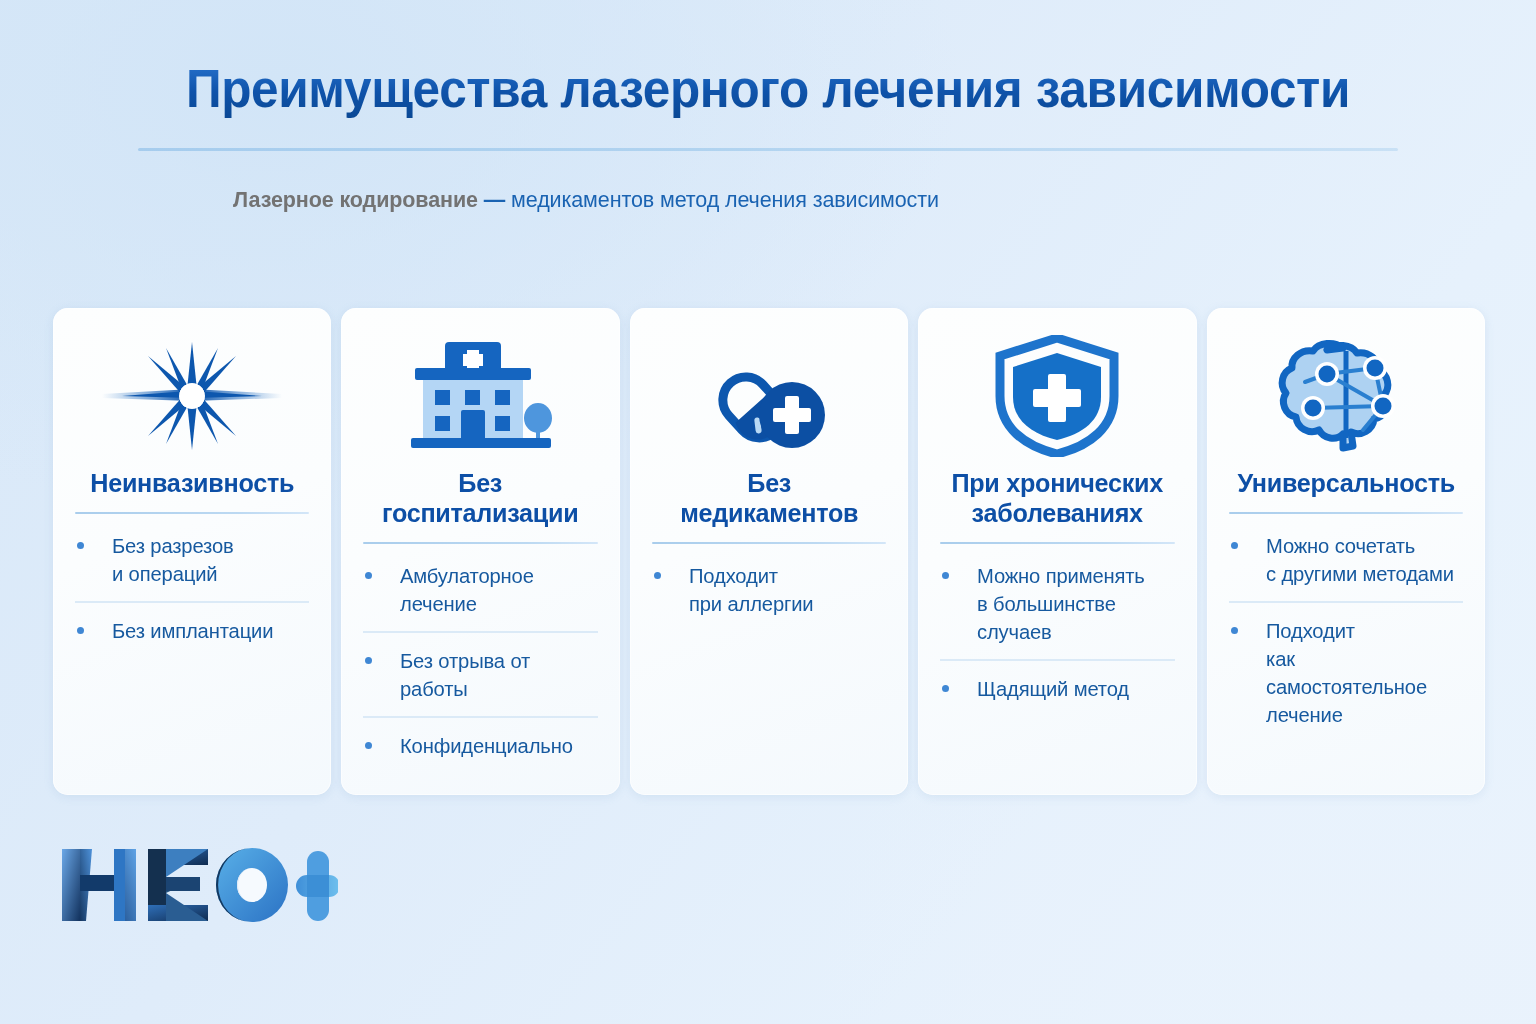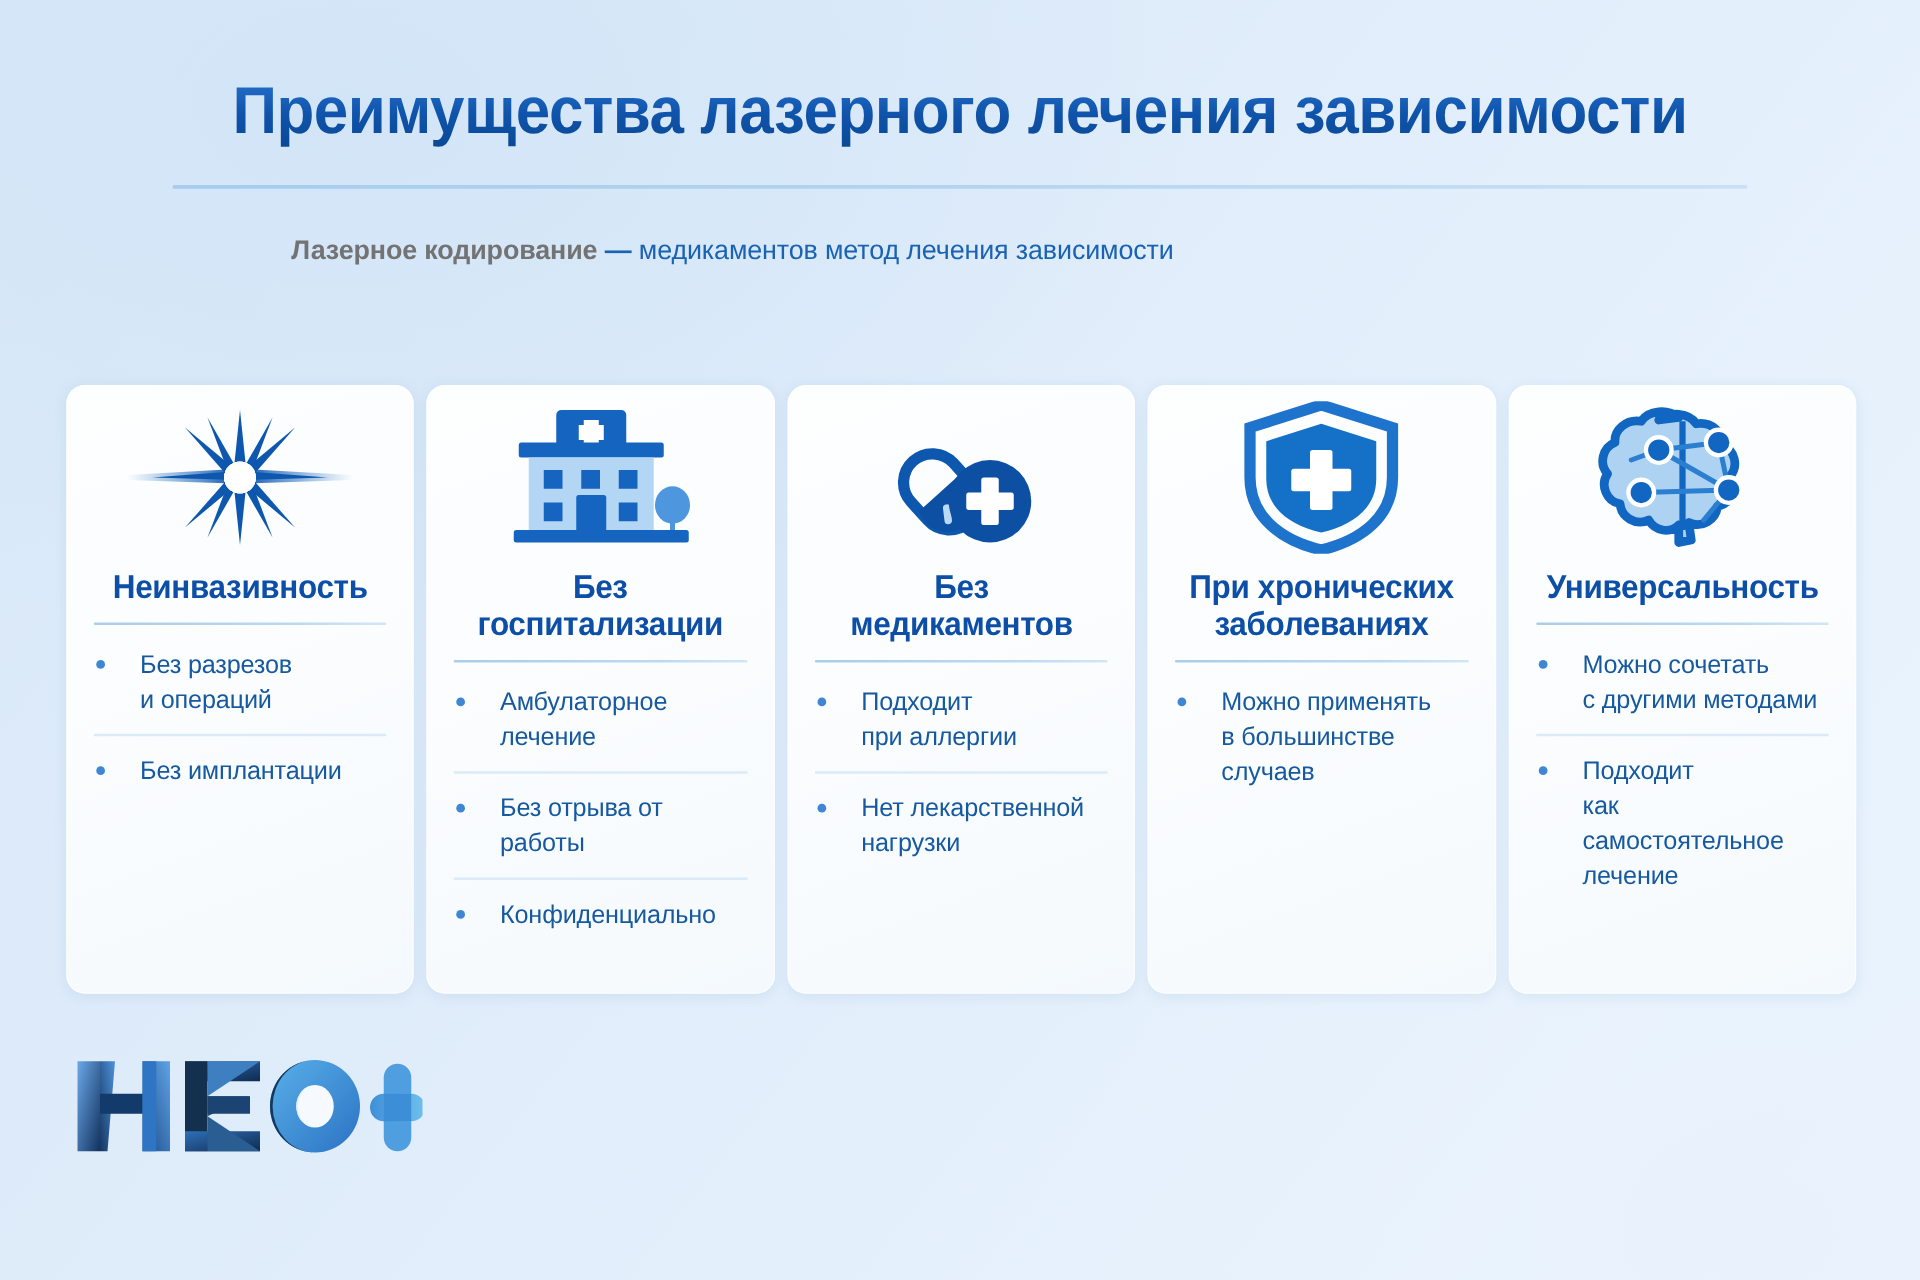--- a/index.html
+++ b/index.html
@@ -63,21 +63,21 @@
     width:1432px; height:487px;
     display:flex;
     gap:10px;
   }
 
   .card {
     flex:1 1 0;
     background:linear-gradient(160deg,#fdfefe 0%, #fbfdfe 45%, #f4f9fd 100%);
     border-radius:15px;
     box-shadow:0 2px 10px rgba(120,160,200,.16), 0 0 0 1px rgba(255,255,255,.6) inset;
-    padding:10px 22px 20px 22px;
+    padding:24px 22px 20px 22px;
     display:flex;
     flex-direction:column;
     position:relative;
   }
 
   .card-icon {
     height:128px;
     width:100%;
     display:flex;
     align-items:center;
@@ -261,45 +261,44 @@
         </svg>
       </div>
       <div class="card-title">Без медикаментов</div>
       <div class="card-title-rule"></div>
       <div class="bullets">
         <div class="bullet">
           <span class="dot"></span>
           <span class="bullet-text">Подходит
 при аллергии</span>
         </div>
-        <div class="bullet">
-          <span class="dot"></span>
-          <span class="bullet-text">Нет лекарственной
-нагрузки</span>
-        </div>
       </div>
     </div>
 
     <div class="card">
       <div class="card-icon">
         <svg width="128" height="122" viewBox="0 0 128 122">
           <path d="M64 3 L121 21 V61 C121 92 97 111 64 119 C31 111 7 92 7 61 V21 Z" fill="none" stroke="#1e74cc" stroke-width="9"></path>
           <path d="M64 18 L108 32 V62 C108 85 90 99 64 105 C38 99 20 85 20 62 V32 Z" fill="#1570c8"></path>
           <rect x="55" y="39" width="18" height="48" rx="2" fill="#ffffff"></rect>
           <rect x="40" y="54" width="48" height="18" rx="2" fill="#ffffff"></rect>
         </svg>
       </div>
       <div class="card-title">При хронических
 заболеваниях</div>
       <div class="card-title-rule"></div>
       <div class="bullets">
         <div class="bullet">
           <span class="dot"></span>
           <span class="bullet-text">Можно применять
 в большинстве случаев</span>
+        </div>
+        <div class="bullet">
+          <span class="dot"></span>
+          <span class="bullet-text">Щадящий метод</span>
         </div>
       </div>
     </div>
 
     <div class="card">
       <div class="card-icon">
         <svg width="150" height="116" viewBox="0 0 150 116">
           <path d="M72 10
                    c-9 -7 -24 -6 -30 3
                    c-12 -2 -22 7 -21 17

